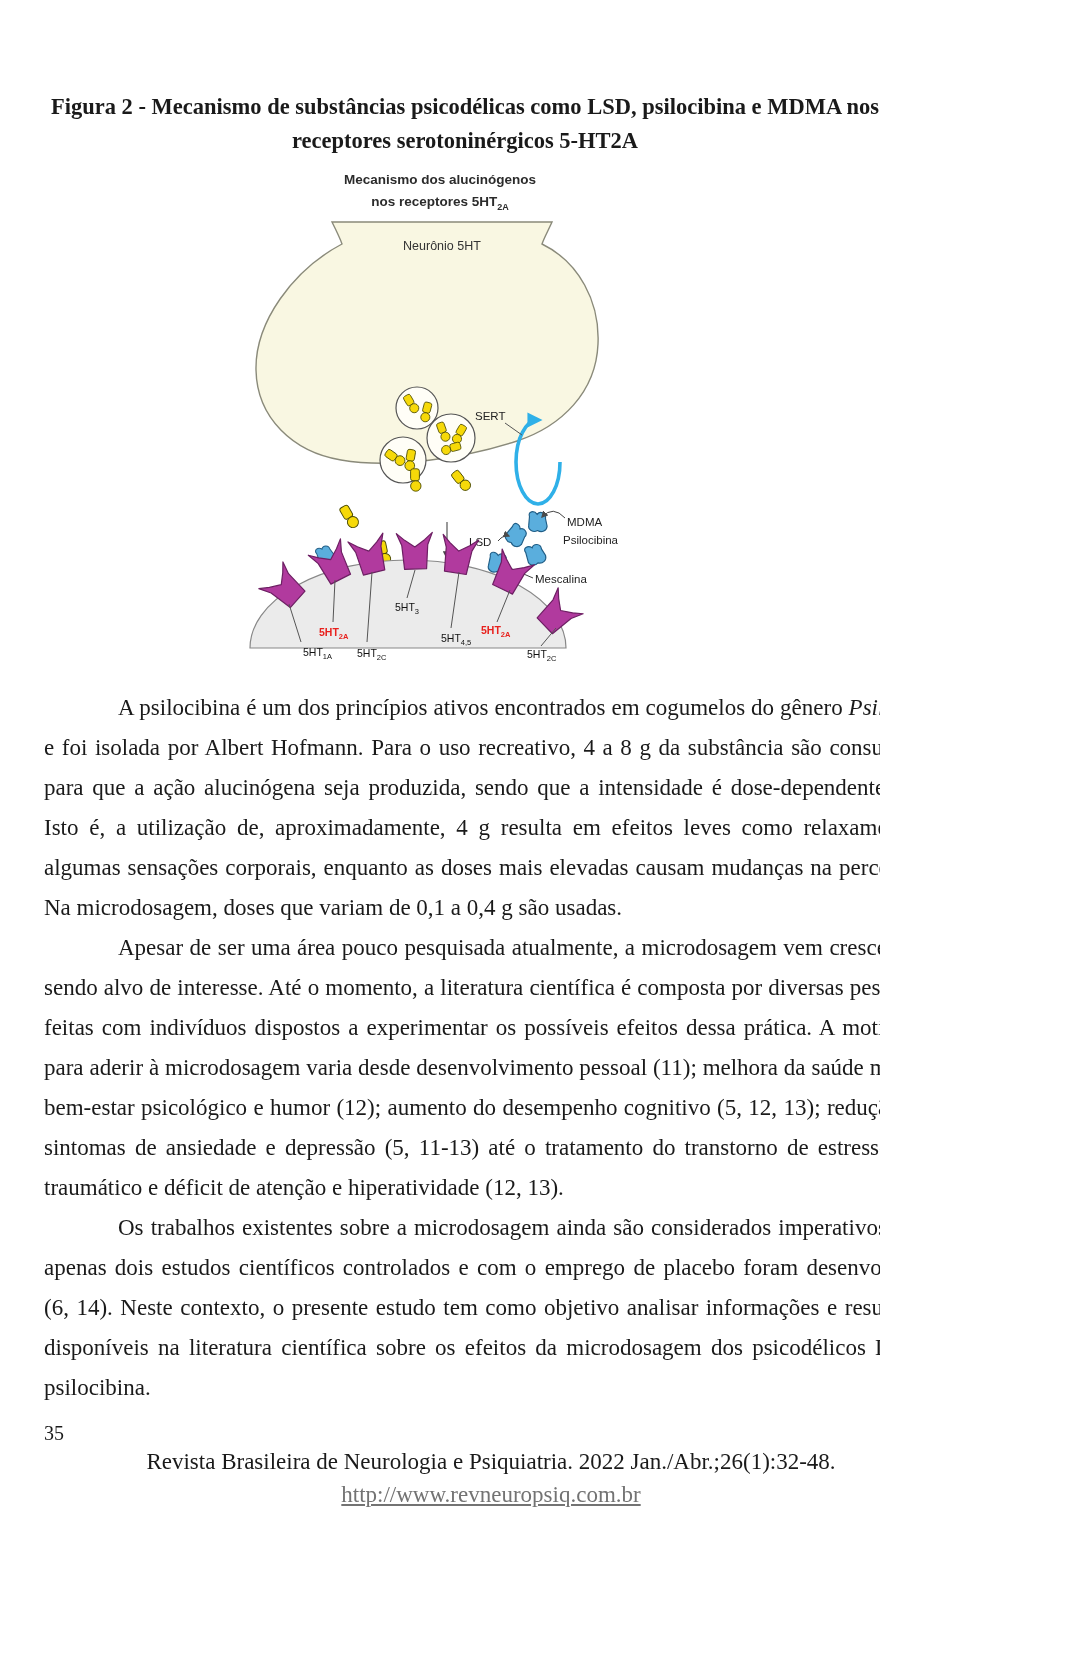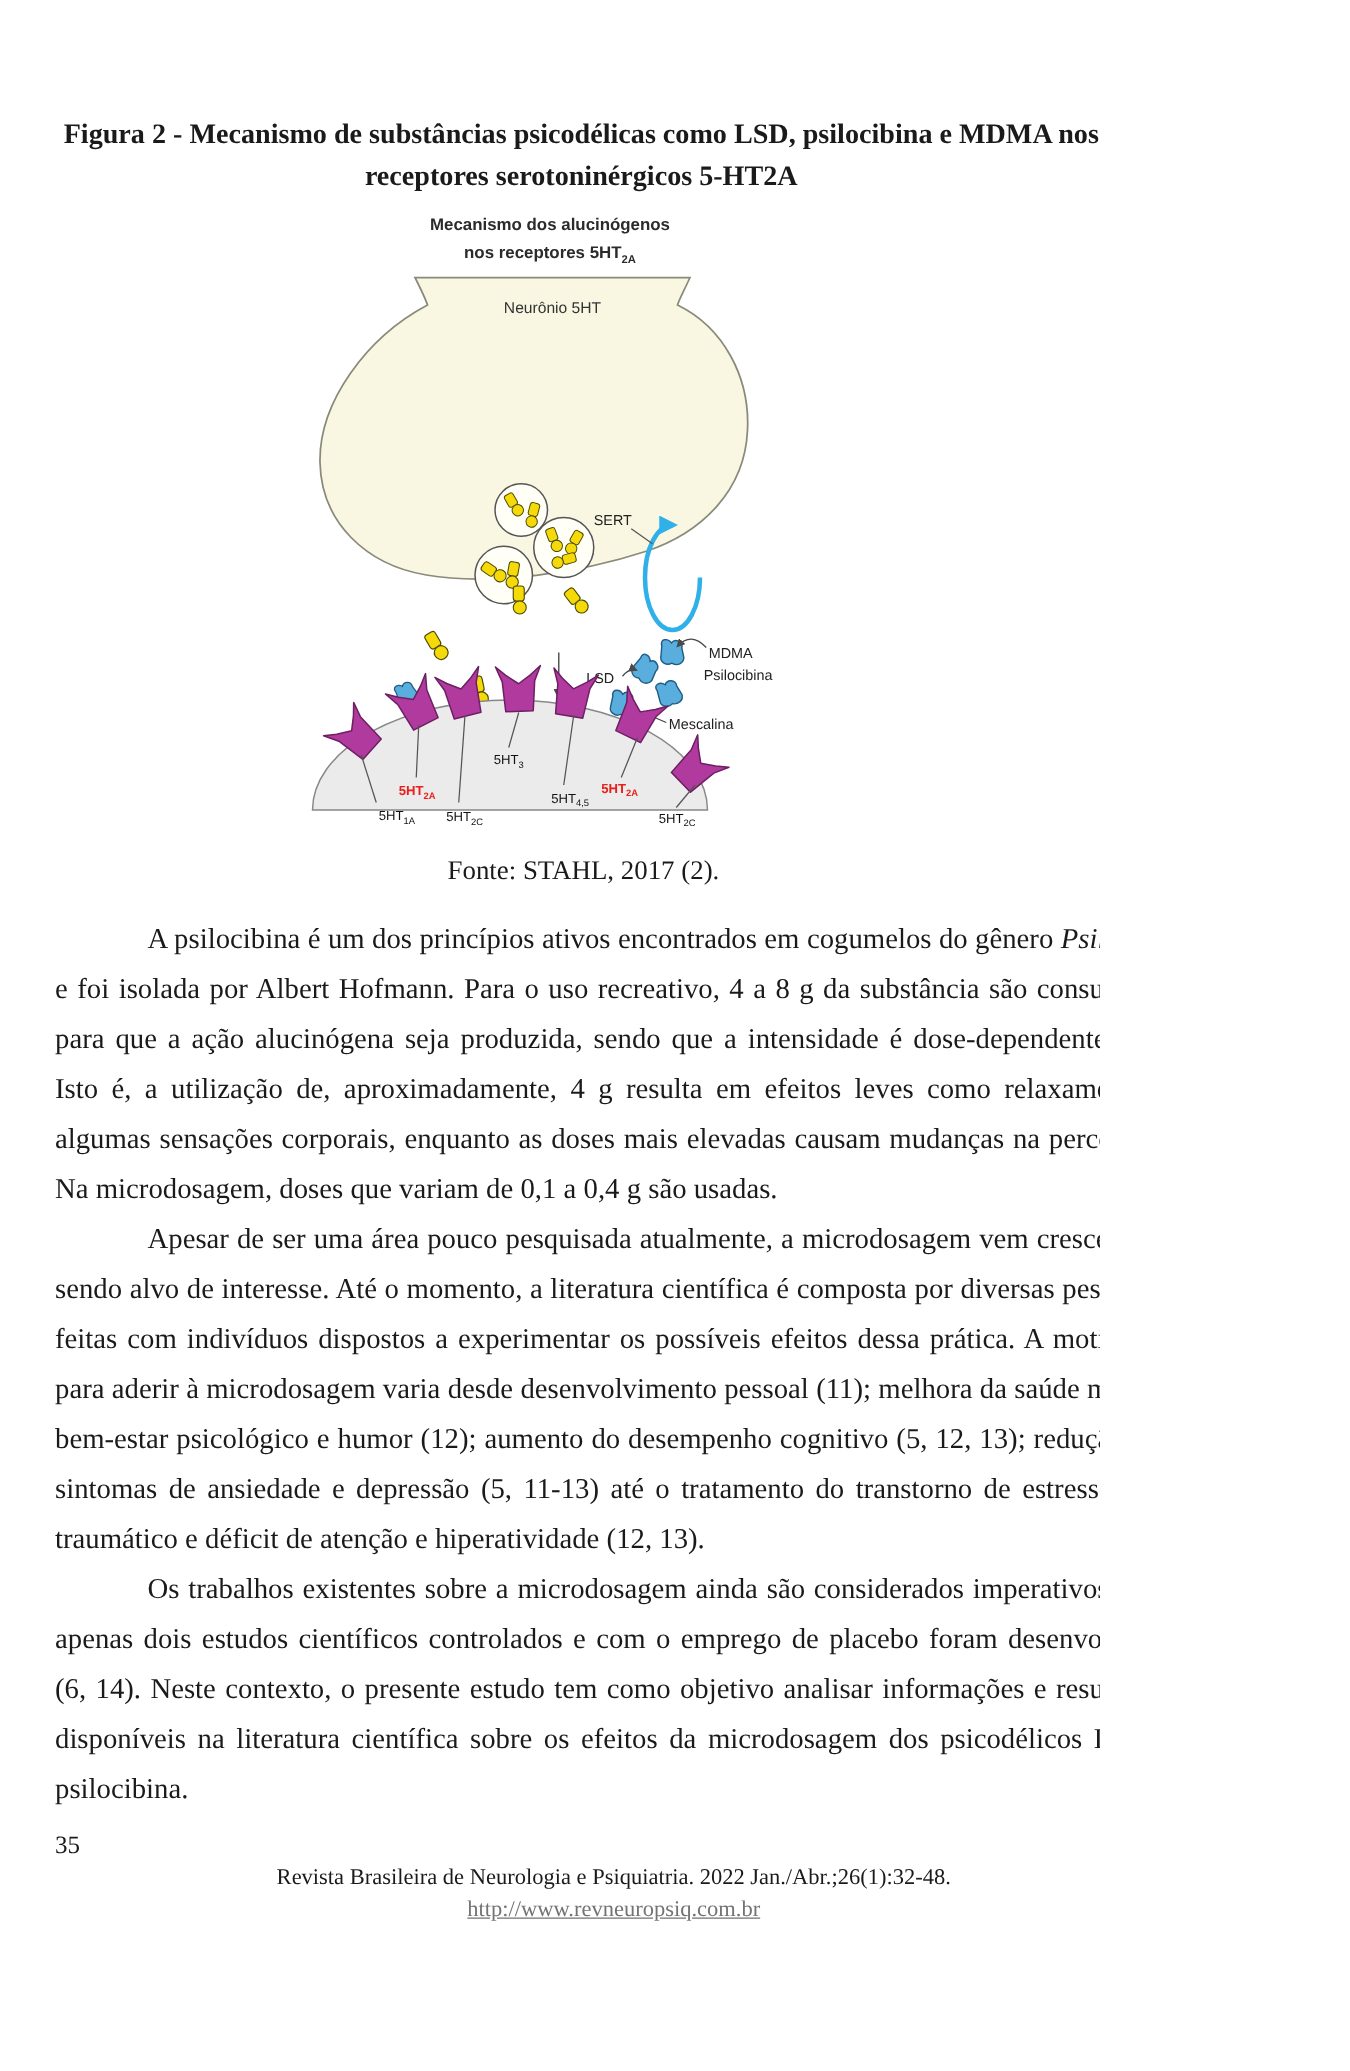--- a/index.html
+++ b/index.html
@@ -16,21 +16,21 @@
   .dsub    { font-size:9px; }
   .nlabel  { font-family:"Liberation Sans", sans-serif; font-size:12.5px; fill:#333; }
   .dlabel  { font-family:"Liberation Sans", sans-serif; font-size:11.5px; fill:#222; }
   .rlabel  { font-family:"Liberation Sans", sans-serif; font-size:10.5px; }
   .rsub    { font-size:7.5px; }
   .fonte { margin:18px 0 0 358px; font-size:21.5px; }
   .col { margin-left:44px; width:894px; }
   .body { margin-top:22px; text-align:justify; font-size:23px; line-height:40px; }
   .body p { margin:0; text-indent:74px; }
   .pagenum { text-align:left; margin-top:14px; font-size:20px; }
-  .footer { text-align:center; margin-top:0px; font-size:18px; line-height:1.45; }
+  .footer { text-align:center; margin-top:0px; font-size:23px; line-height:1.45; }
   .footer a { color:#737373; text-decoration:underline; cursor:pointer; }
 </style>
 </head>
 <body>
 
 <div class="page">
 
   <div class="caption">Figura 2 - Mecanismo de substâncias psicodélicas como LSD, psilocibina e MDMA nos receptores serotoninérgicos 5-HT2A</div>
 
   <svg class="diagram" width="390" height="496" viewBox="0 0 390 496" xmlns="http://www.w3.org/2000/svg">
@@ -120,21 +120,20 @@
 
     <text class="rlabel" x="58" y="486" fill="#111111"><tspan>5HT</tspan><tspan class="rsub" dy="3">1A</tspan></text>
     <text class="rlabel" x="74" y="466" font-weight="bold" fill="#e8211d"><tspan>5HT</tspan><tspan class="rsub" dy="3">2A</tspan></text>
     <text class="rlabel" x="112" y="487" fill="#111111"><tspan>5HT</tspan><tspan class="rsub" dy="3">2C</tspan></text>
     <text class="rlabel" x="150" y="441" fill="#111111"><tspan>5HT</tspan><tspan class="rsub" dy="3">3</tspan></text>
     <text class="rlabel" x="196" y="472" fill="#111111"><tspan>5HT</tspan><tspan class="rsub" dy="3">4,5</tspan></text>
     <text class="rlabel" x="236" y="464" font-weight="bold" fill="#e8211d"><tspan>5HT</tspan><tspan class="rsub" dy="3">2A</tspan></text>
     <text class="rlabel" x="282" y="488" fill="#111111"><tspan>5HT</tspan><tspan class="rsub" dy="3">2C</tspan></text>
   </svg>
 
-  <div class="fonte">Fonte: STAHL, 2017 (2).</div>
 
   <div class="col">
     <div class="body">
       <p><span>A psilocibina é um dos princípios ativos encontrados em cogumelos do gênero </span><i>Psilocybe</i><span> e foi isolada por Albert Hofmann. Para o uso recreativo, 4 a 8 g da substância são consumidas para que a ação alucinógena seja produzida, sendo que a intensidade é dose-dependente (10). Isto é, a utilização de, aproximadamente, 4 g resulta em efeitos leves como relaxamento e algumas sensações corporais, enquanto as doses mais elevadas causam mudanças na percepção. Na microdosagem, doses que variam de 0,1 a 0,4 g são usadas.</span></p>
       <p>Apesar de ser uma área pouco pesquisada atualmente, a microdosagem vem crescendo e sendo alvo de interesse. Até o momento, a literatura científica é composta por diversas pesquisas feitas com indivíduos dispostos a experimentar os possíveis efeitos dessa prática. A motivação para aderir à microdosagem varia desde desenvolvimento pessoal (11); melhora da saúde mental, bem-estar psicológico e humor (12); aumento do desempenho cognitivo (5, 12, 13); redução dos sintomas de ansiedade e depressão (5, 11-13) até o tratamento do transtorno de estresse pós-traumático e déficit de atenção e hiperatividade (12, 13).</p>
       <p>Os trabalhos existentes sobre a microdosagem ainda são considerados imperativos, pois apenas dois estudos científicos controlados e com o emprego de placebo foram desenvolvidos (6, 14). Neste contexto, o presente estudo tem como objetivo analisar informações e resultados disponíveis na literatura científica sobre os efeitos da microdosagem dos psicodélicos LSD e psilocibina.</p>
     </div>
 
     <div class="pagenum">35</div>
 

